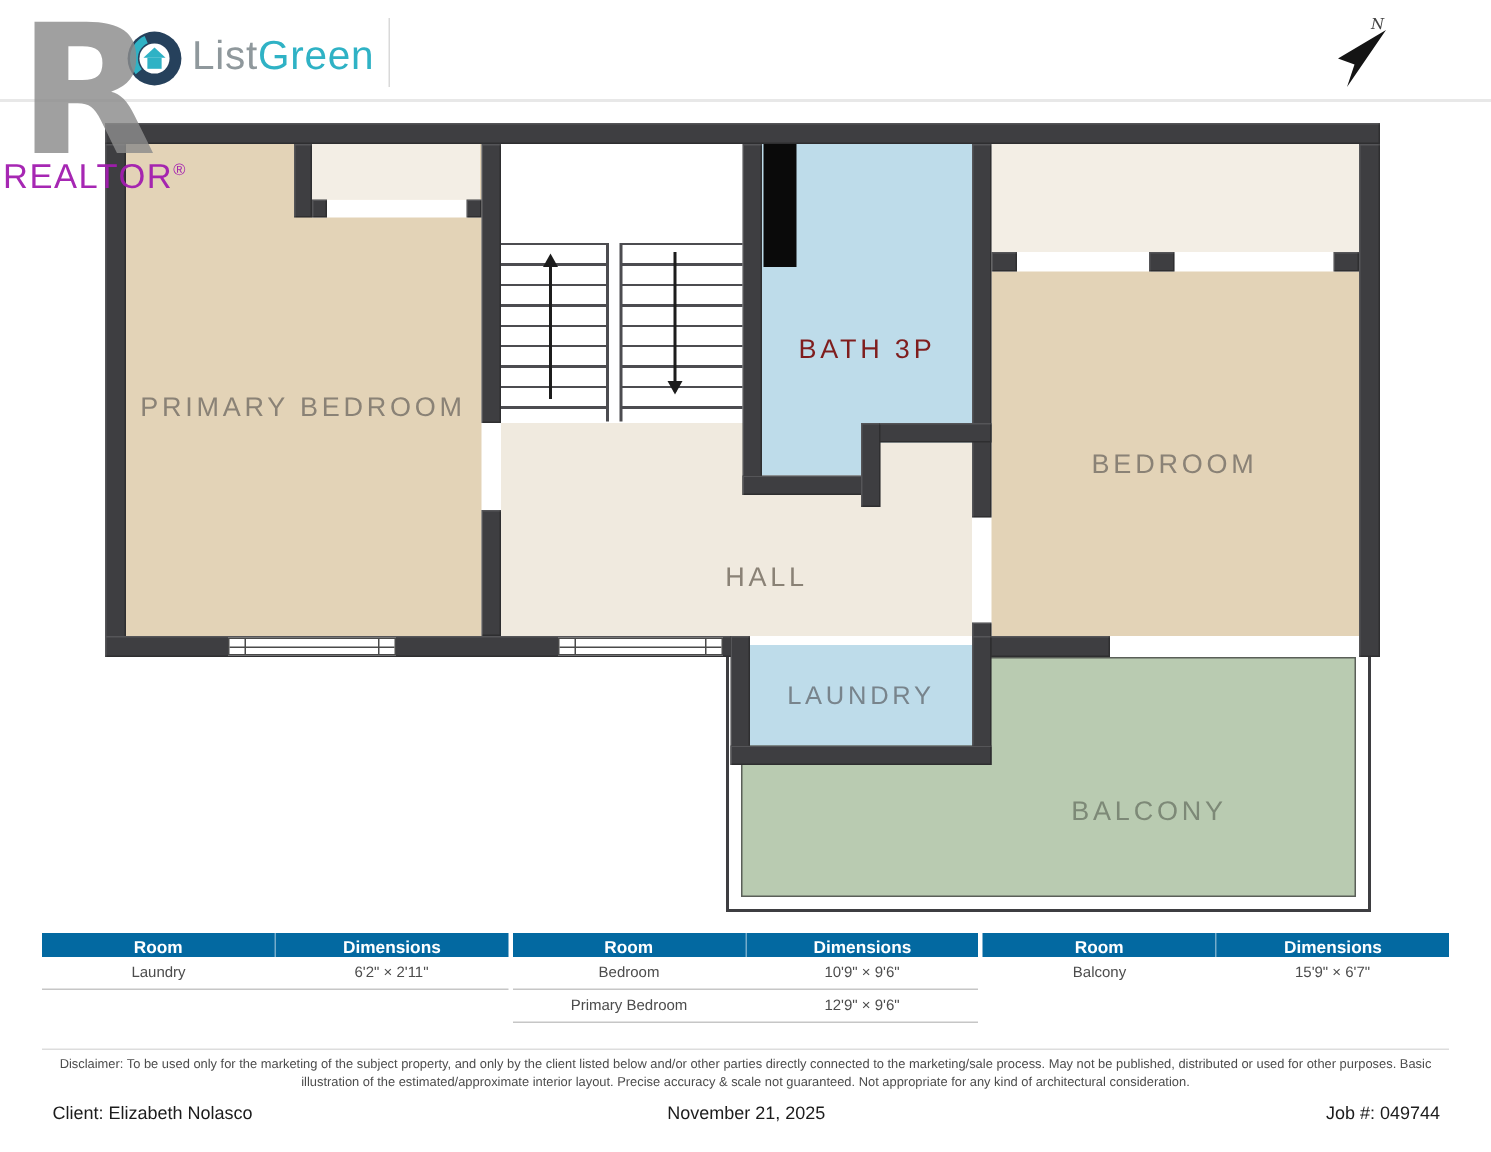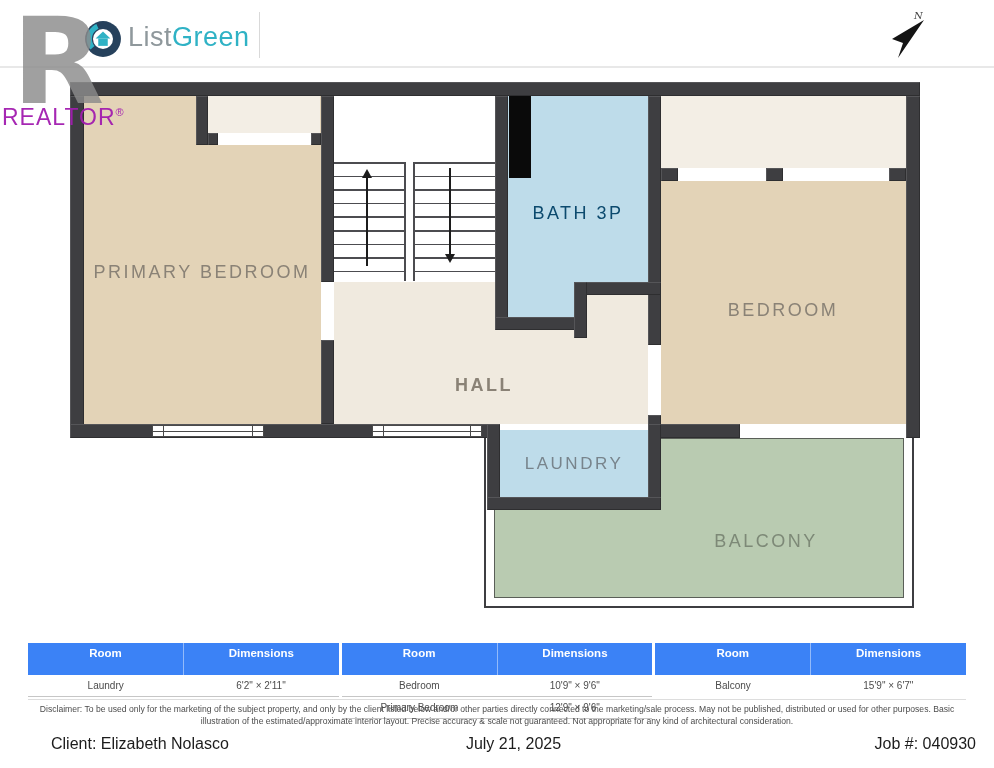--- a/index.html
+++ b/index.html
@@ -45,39 +45,39 @@
       border-left:5px solid transparent;border-right:5px solid transparent;border-bottom:9px solid #1c1c1c;}
   .arrow-line.down::after{content:"";position:absolute;bottom:-2px;left:-4px;
       border-left:5px solid transparent;border-right:5px solid transparent;border-top:9px solid #1c1c1c;}
   .window{position:absolute;background:
       linear-gradient(#4a4a4a,#4a4a4a) 0 50%/100% 1px no-repeat,
       linear-gradient(#4a4a4a,#4a4a4a) 10px 0/1px 100% no-repeat,
       linear-gradient(#4a4a4a,#4a4a4a) calc(100% - 10px) 0/1px 100% no-repeat,#fff;
       border:1.5px solid #4a4a4a;box-sizing:border-box;}
   .rlabel{position:absolute;transform:translate(-50%,-50%);white-space:nowrap;
           font-size:18px;font-weight:500;letter-spacing:2.5px;color:#8a8276;}
-  .rlabel.bathlbl{color:#0c4a6e;}
+  .rlabel.bathlbl{color:#7f1d1d;margin-top:20px;}
   .rlabel.laulbl{color:#78848c;font-size:17px;}
   .rlabel.ballbl{color:#7d8977;}
 
   
   .dimtable{position:absolute;left:28px;top:622px;width:938px;display:flex;gap:3px;}
   .tgroup{flex:1;}
-  .thead{display:flex;background:#3b82f6;height:32px;margin-top:21px;}
+  .thead{display:flex;background:#0369a1;height:16px;}
   .th{flex:1;color:#fff;font-weight:700;font-size:11.5px;line-height:20px;text-align:center;}
   .th.dimh{border-left:1px solid rgba(255,255,255,.45);}
   .trow{display:flex;height:21px;border-bottom:1px solid #c6c6c6;}
   .trow.noline{border-bottom:none;}
   .td{flex:1;font-size:10px;color:#4c4c4c;line-height:21px;text-align:center;}
 
   
   .disc-rule{position:absolute;left:28px;top:699px;width:938px;height:1px;background:#ddd;}
   .disclaimer{position:absolute;left:37px;top:704px;width:920px;text-align:center;
               font-size:8.6px;line-height:11.5px;color:#4c4c4c;}
-  .footer{position:absolute;left:51px;top:735px;width:925px;font-size:16px;color:#1c1c1c;}
+  .footer{position:absolute;left:35px;top:735px;width:925px;font-size:12px;color:#1c1c1c;}
   .foot-date{position:absolute;left:50%;transform:translateX(-50%);}
   .foot-job{position:absolute;right:0;}
 </style>
 </head>
 <body>
 
 <div class="page">
 
   <svg class="brand-icon" width="38" height="38" viewBox="0 0 36 36">
     <circle cx="18" cy="18" r="17" fill="#26415c"></circle>
@@ -141,21 +141,21 @@
   <div class="wall" style="left:487px;top:497px;width:174px;height:13px;"></div>
   <div class="chase" style="left:509px;top:96px;width:22px;height:82px;"></div>
 
   <div class="window" style="left:152px;top:425px;width:112px;height:12px;"></div>
   <div class="window" style="left:372px;top:425px;width:110px;height:12px;"></div>
   <div class="room white" style="left:740px;top:424px;width:166px;height:14px;"></div>
 
   <div class="rlabel" style="left:202px;top:272px;">PRIMARY BEDROOM</div>
   <div class="rlabel bathlbl" style="left:578px;top:213px;">BATH 3P</div>
   <div class="rlabel" style="left:783px;top:310px;">BEDROOM</div>
-  <div class="rlabel" style="left:484px;top:385px;font-weight:bold;">HALL</div>
+  <div class="rlabel" style="left:511px;top:385px;">HALL</div>
   <div class="rlabel laulbl" style="left:574px;top:464px;">LAUNDRY</div>
   <div class="rlabel ballbl" style="left:766px;top:541px;">BALCONY</div>
 
   <div class="wm-r">R</div>
   <div class="wm-text"><span>REALTOR</span><sup>®</sup></div>
 
   <div class="dimtable">
     <div class="tgroup">
       <div class="thead">
         <div class="th">Room</div>
@@ -189,17 +189,17 @@
         <div class="td">Balcony</div>
         <div class="td">15'9" × 6'7"</div>
       </div>
     </div>
   </div>
 
   <div class="disc-rule"></div>
   <div class="disclaimer">Disclaimer: To be used only for the marketing of the subject property, and only by the client listed below and/or other parties directly connected to the marketing/sale process. May not be published, distributed or used for other purposes. Basic illustration of the estimated/approximate interior layout. Precise accuracy &amp; scale not guaranteed. Not appropriate for any kind of architectural consideration.</div>
   <div class="footer">
     <span class="foot-client">Client: Elizabeth Nolasco</span>
-    <span class="foot-date">July 21, 2025</span>
-    <span class="foot-job">Job #: 040930</span>
+    <span class="foot-date">November 21, 2025</span>
+    <span class="foot-job">Job #: 049744</span>
   </div>
 
 </div>
 
 </body></html>

